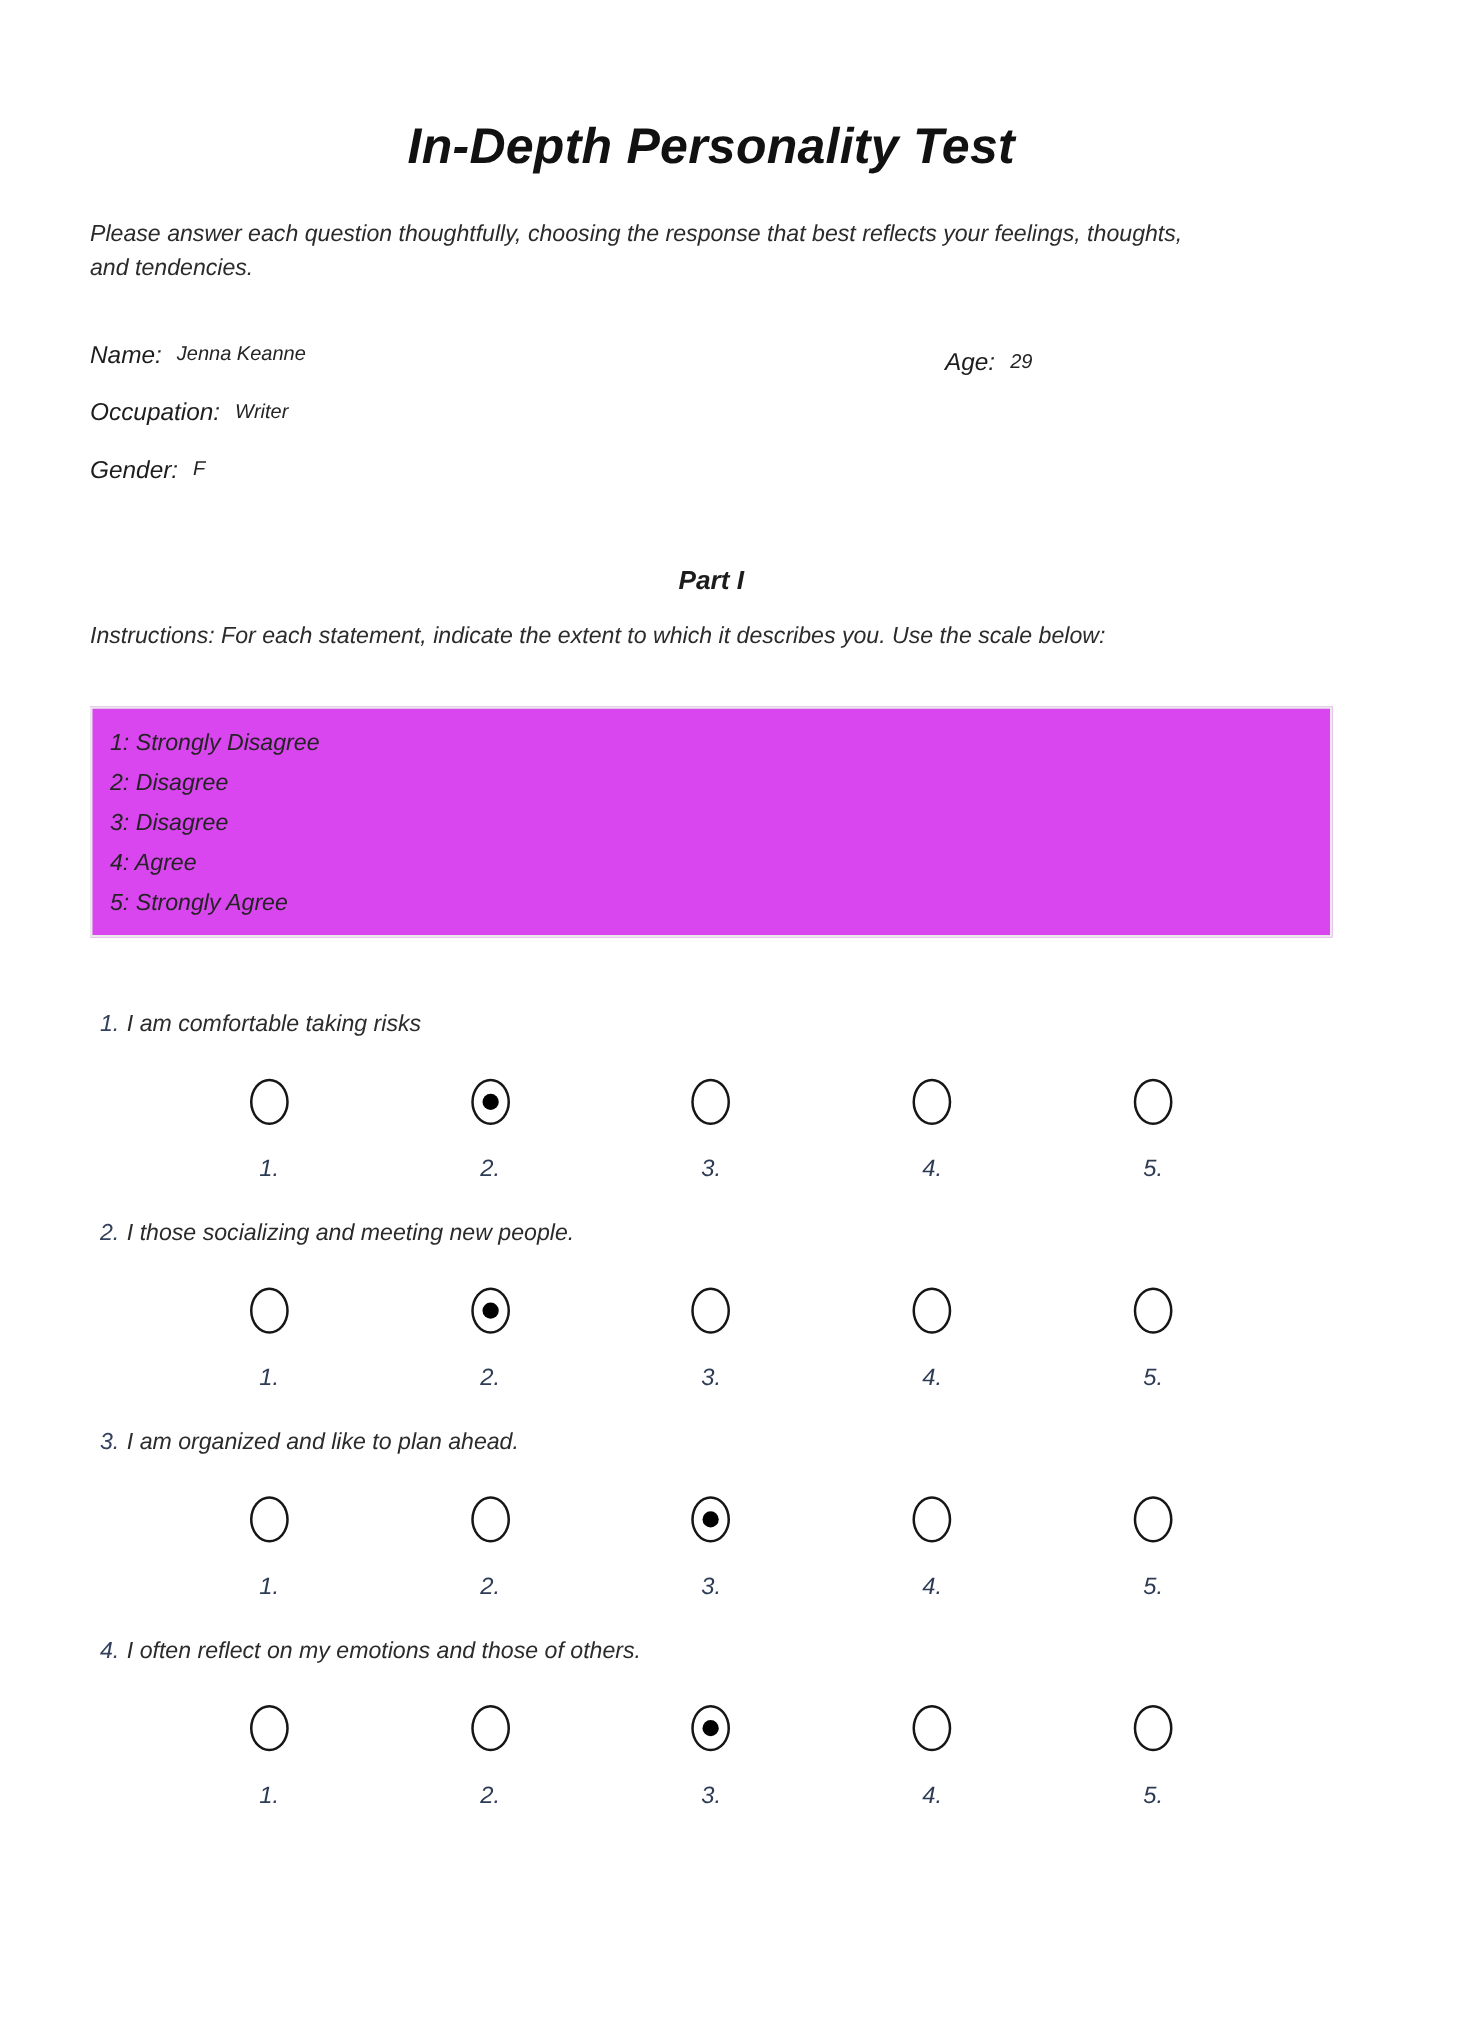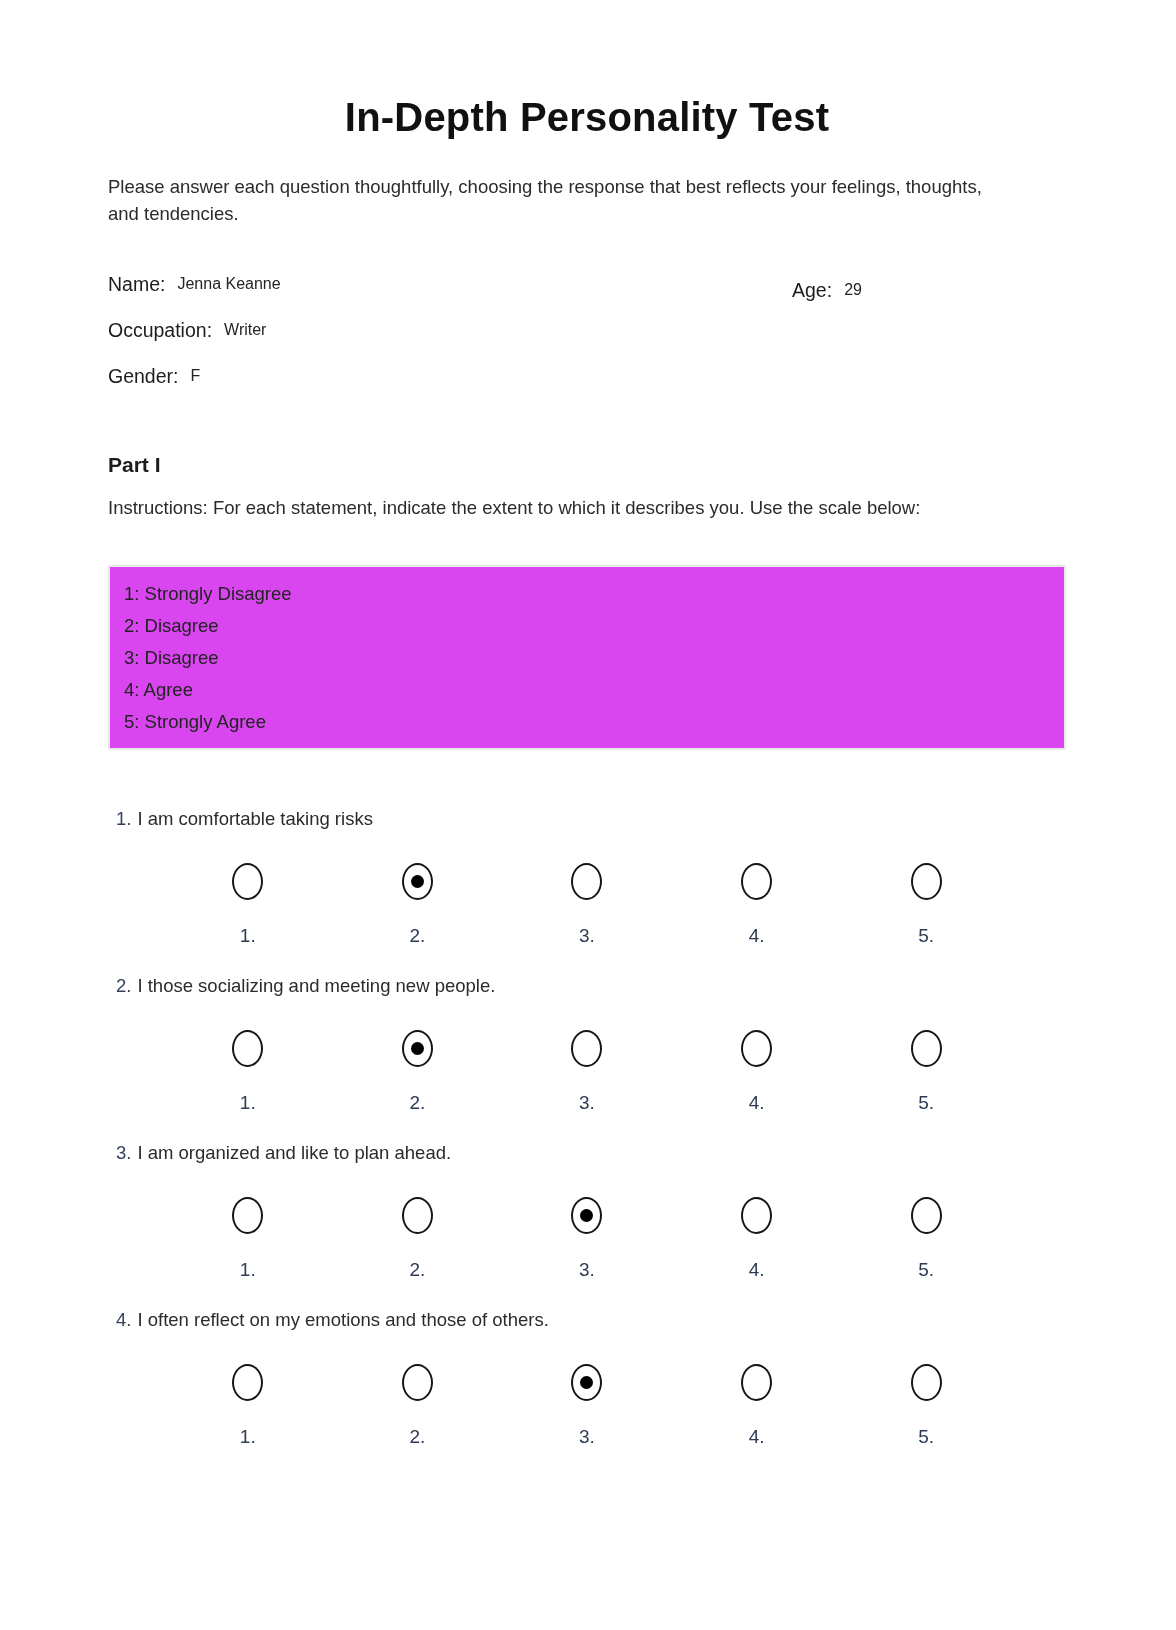--- a/index.html
+++ b/index.html
@@ -9,21 +9,22 @@
   }
   body {
     width: 1176px;
     height: 1630px;
     overflow: hidden;
     font-family: "Liberation Sans", sans-serif;
     color: #2d2d2d;
     position: relative;
   }
   .page {
-    padding: 0 110px 0 108px;
+    padding: 0 110px 0 72px;
+    font-style: italic;
   }
   .doc-title {
     margin-top: 95px;
     font-size: 40px;
     line-height: 44px;
     font-weight: bold;
     text-align: center;
     color: #111111;
     letter-spacing: 0.2px;
   }
@@ -58,20 +59,21 @@
     position: absolute;
     left: 684px;
     top: 6px;
   }
   
   .part-heading {
     margin-top: 62px;
     font-size: 21px;
     font-weight: bold;
     color: #1c1c1c;
+    text-align: center;
   }
   .instructions {
     margin-top: 12px;
     font-size: 18.5px;
     line-height: 27px;
     color: #2b2b2b;
     max-width: 910px;
   }
   
   .scale-box {

